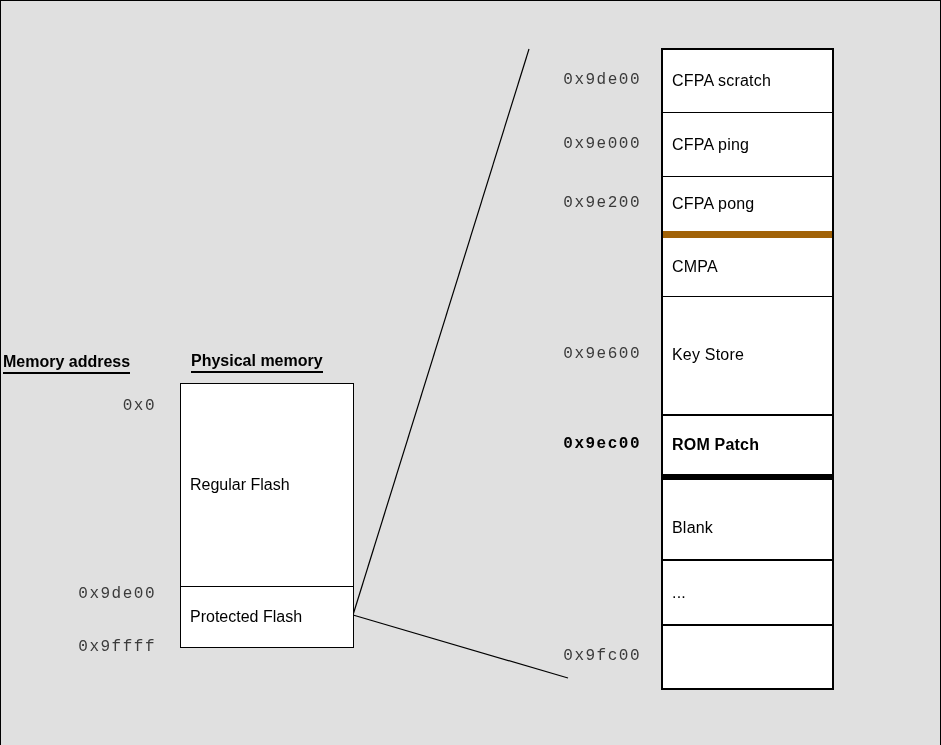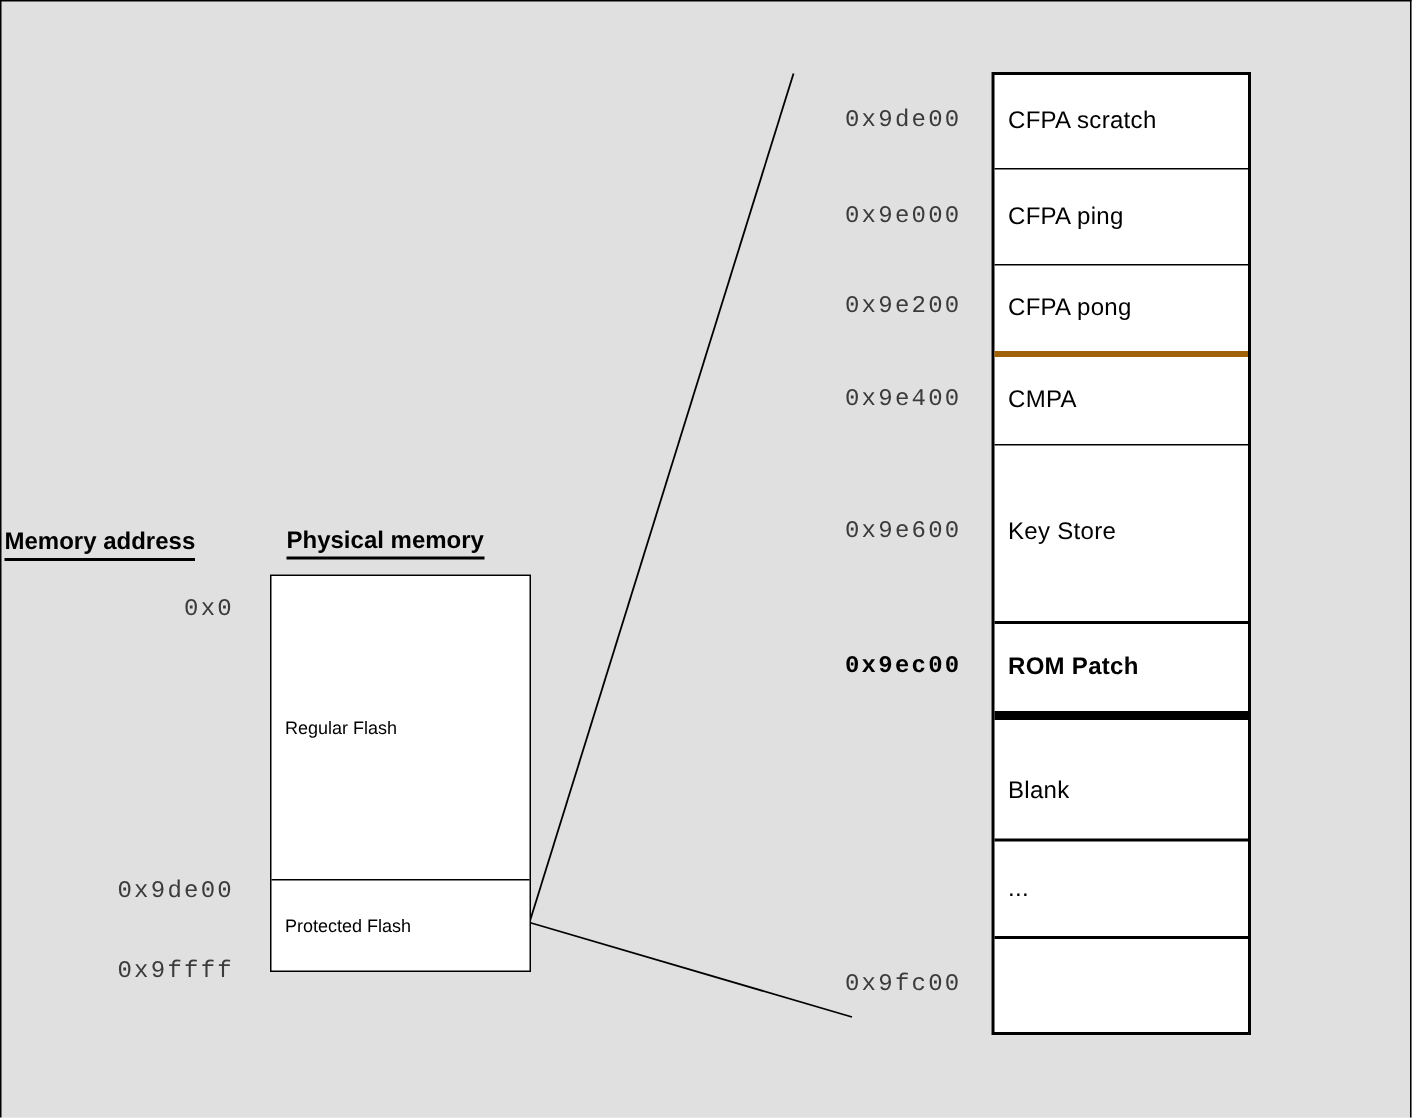--- a/index.html
+++ b/index.html
@@ -46,21 +46,21 @@
     background: #ffffff;
     border: 1.5px solid #000;
     box-sizing: border-box;
     display: flex;
     flex-direction: column;
   }
   .pm-block {
     display: flex;
     align-items: center;
     padding-left: 9px;
-    font-size: 12px;
+    font-size: 16px;
     color: #000;
     box-sizing: border-box;
   }
   #pm-regular { height: 203px; border-bottom: 1.5px solid #000; }
   #pm-protected { flex: 1; }
 
   
   .addr {
     position: absolute;
     font-family: "Liberation Mono", monospace;
@@ -94,21 +94,21 @@
     padding-left: 9px;
     padding-right: 6px;
     font-size: 16px;
     color: #000;
     line-height: 1.35;
   }
   .drow .row-label { letter-spacing: 0.2px; }
   
   .drow:nth-child(1) { height: 65px; border-bottom: 1px solid #000; }
   .drow:nth-child(2) { height: 65px; border-bottom: 1px solid #000; align-items: center; }
-  .drow:nth-child(3) { height: 63px; border-bottom: 4px solid #a16207; }
+  .drow:nth-child(3) { height: 63px; border-bottom: 7px solid #a16207; }
   .drow:nth-child(4) { height: 60px; border-bottom: 1px solid #000; }
   .drow:nth-child(5) { height: 122px; border-bottom: 2px solid #000; }
   .drow:nth-child(6) { height: 66px; border-bottom: 6px solid #000000; }
   .drow:nth-child(7) { height: 67px; border-bottom: 2px solid #000; margin-top: 16px; }
   .drow:nth-child(8) { height: 66px; border-bottom: 2px solid #000; }
   .drow:nth-child(9) { height: 64px; }
   .drow .row-addr {
     position: absolute;
     right: calc(100% + 22px);
     top: 50%;
@@ -164,21 +164,20 @@
       <span class="row-addr">0x9e000</span>
       <span class="row-label">CFPA ping</span>
     </div>
 
     <div class="drow">
       <span class="row-addr">0x9e200</span>
       <span class="row-label">CFPA pong</span>
     </div>
 
     <div class="drow">
-      <span class="row-addr">0x9e400</span>
       <span class="row-label">CMPA</span>
     </div>
 
     <div class="drow">
       <span class="row-addr">0x9e600</span>
       <span class="row-label">Key Store</span>
     </div>
 
     <div class="drow bold">
       <span class="row-addr">0x9ec00</span>

